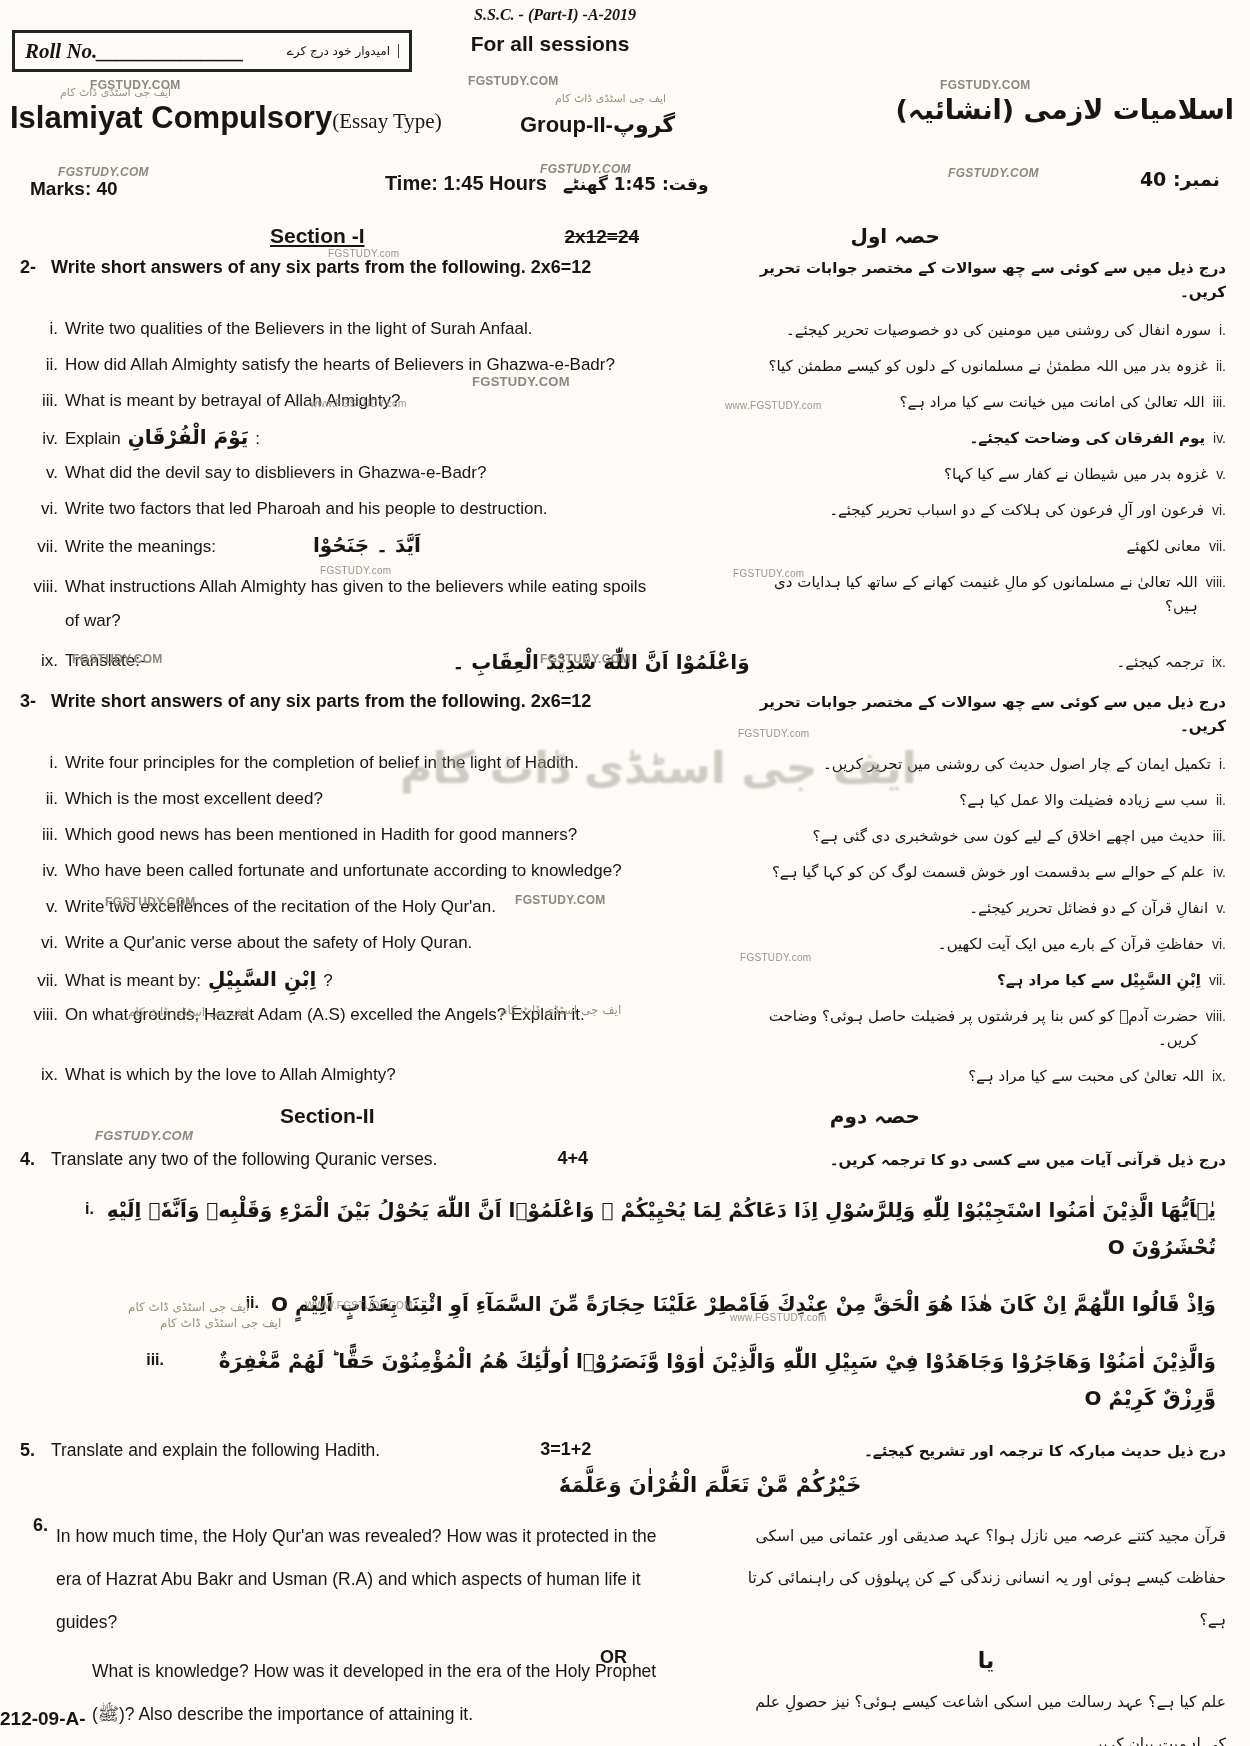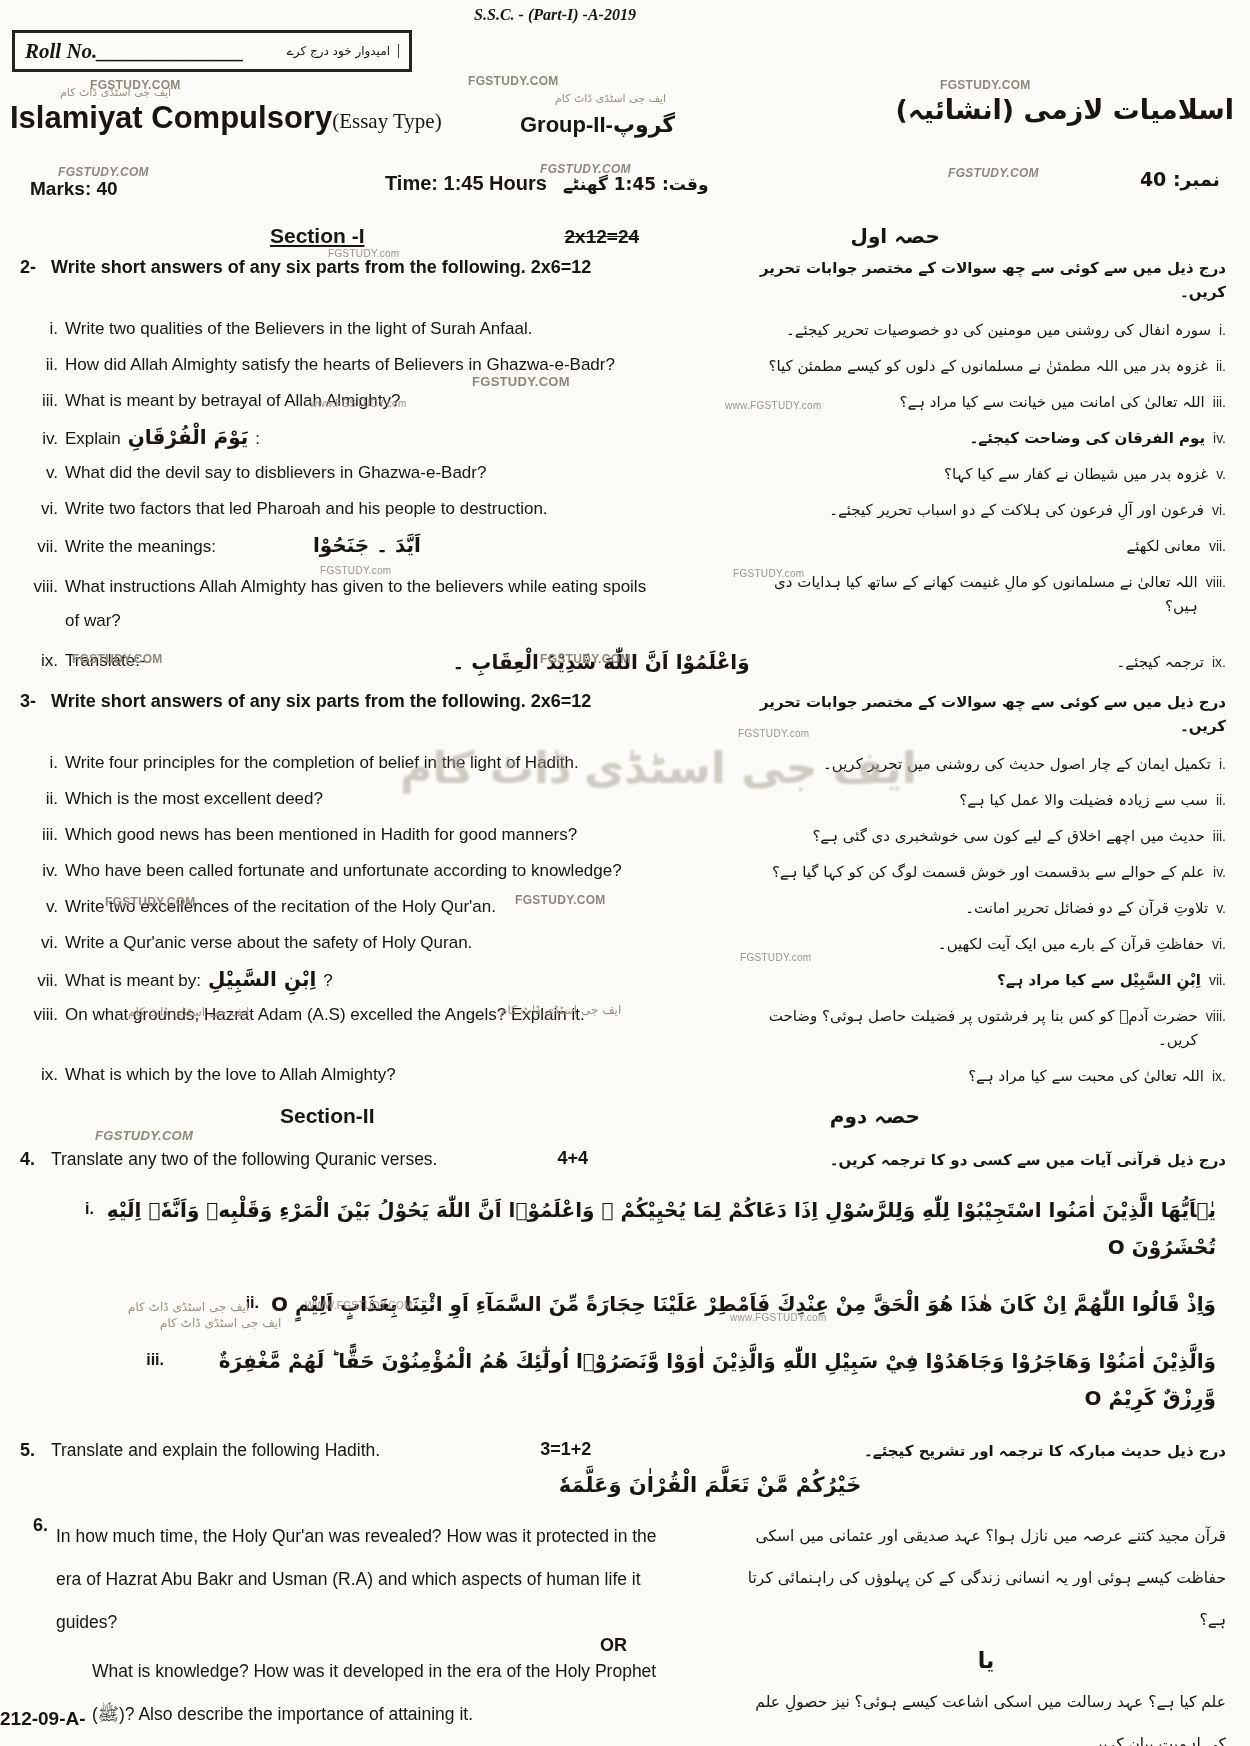--- a/index.html
+++ b/index.html
@@ -68,21 +68,21 @@
   .hadith-line { margin-top:10px; text-align:center; padding-left:170px; }
   .hadith-ar { font-family:"DejaVu Sans",sans-serif; font-weight:700; font-size:21px; direction:rtl; unicode-bidi:isolate; }
 
   
   .q6 { position:relative; display:flex; padding:0 24px 0 20px; margin-top:18px; }
   .q6-left { width:680px; }
   .q6-row { display:flex; gap:8px; }
   .q6num { font-weight:700; font-size:18px; min-width:28px; text-align:right; flex:none; }
   .q6text { font-size:17.5px; line-height:43px; max-width:620px; }
   .q6text.b { padding-left:36px; }
-  .q6-or { position:absolute; left:600px; top:120px; font-weight:700; font-size:18px; }
+  .q6-or { position:absolute; left:600px; top:132px; font-weight:700; font-size:18px; }
   .q6-right { margin-left:auto; width:480px; direction:rtl; text-align:right;
     font-family:"DejaVu Sans",sans-serif; font-size:15.5px; line-height:42px; }
   .or-ur { text-align:center; font-weight:700; font-size:22px; line-height:40px; }
 
   .footer { position:absolute; bottom:16px; left:0; width:100%; text-align:left; font-weight:700; font-size:19px; }
 </style>
 </head>
 <body>
 
 <div class="page">
@@ -111,20 +111,21 @@
   <div class="wm urw" style="top:1005px;left:128px;">ایف جی اسٹڈی ڈاٹ کام</div>
   <div class="wm urw" style="top:1003px;left:500px;">ایف جی اسٹڈی ڈاٹ کام</div>
   <div class="wm it" style="top:1128px;left:95px;font-size:13px;">FGSTUDY.COM</div>
   <div class="wm urw" style="top:1300px;left:128px;">ایف جی اسٹڈی ڈاٹ کام</div>
   <div class="wm sm" style="top:1300px;left:305px;">WWW.FGSTUDY.COM</div>
   <div class="wm sm" style="top:1312px;left:730px;">www.FGSTUDY.com</div>
   <div class="wm urw" style="top:1316px;left:160px;">ایف جی اسٹڈی ڈاٹ کام</div>
 
   <div class="hdr">
     <div class="exam-code">S.S.C. - (Part-I) -A-2019</div>
+    <div class="sessions">For all sessions</div>
     <div class="rollbox">
       <span class="roll-label">Roll No.______________</span>
       <span class="roll-ur">امیدوار خود درج کرے</span>
     </div>
     <div class="title-left">
       <span class="title-en">Islamiyat Compulsory</span><span class="title-suffix">(Essay Type)</span>
     </div>
     <div class="group">Group-II-گروپ</div>
     <div class="title-ur">اسلامیات لازمی (انشائیہ)</div>
     <div class="marks">Marks: 40</div>
@@ -310,21 +311,21 @@
     </div>
   </div>
 
   <div class="row mt12">
     <div class="en">
       <span class="pnum">v.</span>
       <span>Write two excellences of the recitation of the Holy Qur'an.</span>
     </div>
     <div class="urside">
       <span class="urnum">v.</span>
-      <span class="ur">تلاوتِ قرآن کے دو فضائل تحریر امانت۔</span>
+      <span class="ur">انفالِ قرآن کے دو فضائل تحریر کیجئے۔</span>
     </div>
   </div>
 
   <div class="row mt12">
     <div class="en">
       <span class="pnum">vi.</span>
       <span>Write a Qur'anic verse about the safety of Holy Quran.</span>
     </div>
     <div class="urside">
       <span class="urnum">vi.</span>

